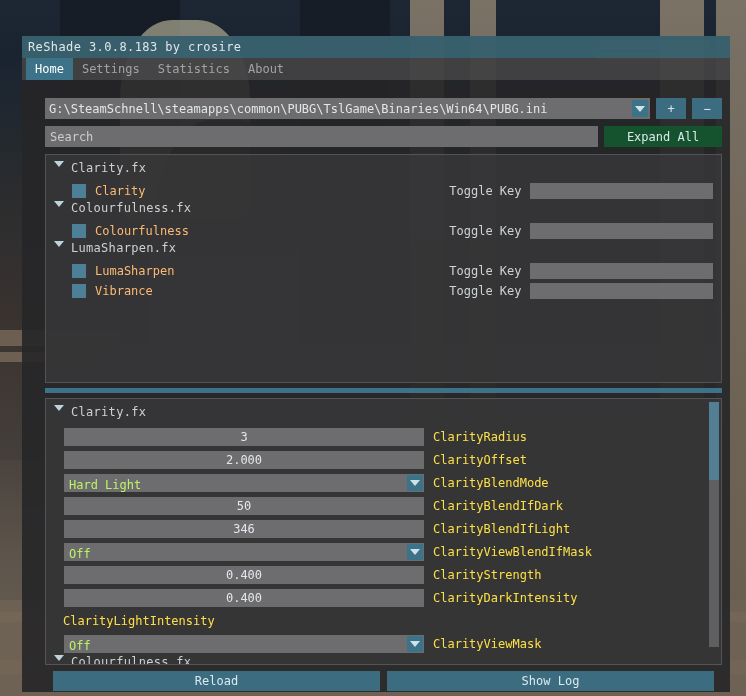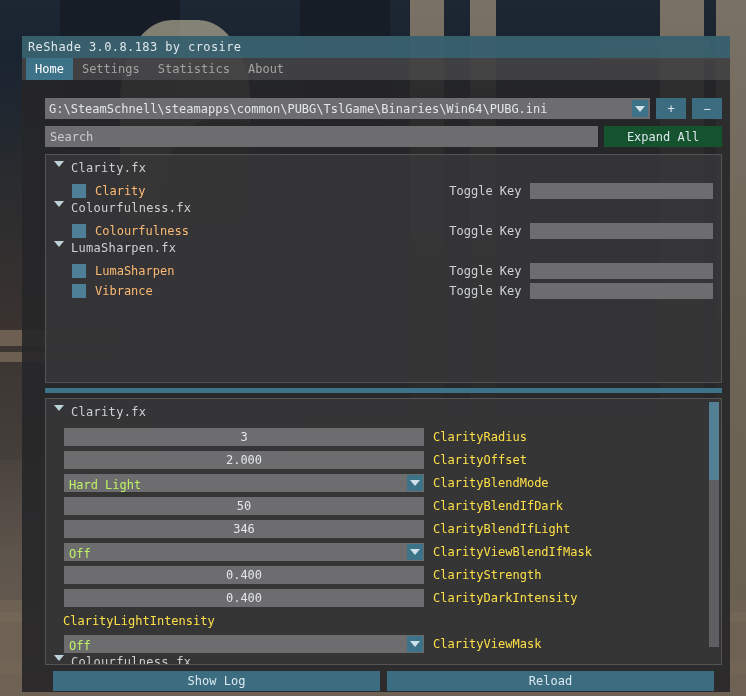--- a/index.html
+++ b/index.html
@@ -300,18 +300,18 @@
         <span class="caret"></span>
         <span class="techname">Colourfulness.fx</span>
       </div>
 
       <div id="vscroll">
         <div id="vthumb"></div>
       </div>
     </div>
 
     <div id="footer">
+      <div class="fbtn">Reload</div>
       <div class="fbtn">Show Log</div>
-      <div class="fbtn">Reload</div>
     </div>
 
   </div>
 </div>
 
 </body></html>

